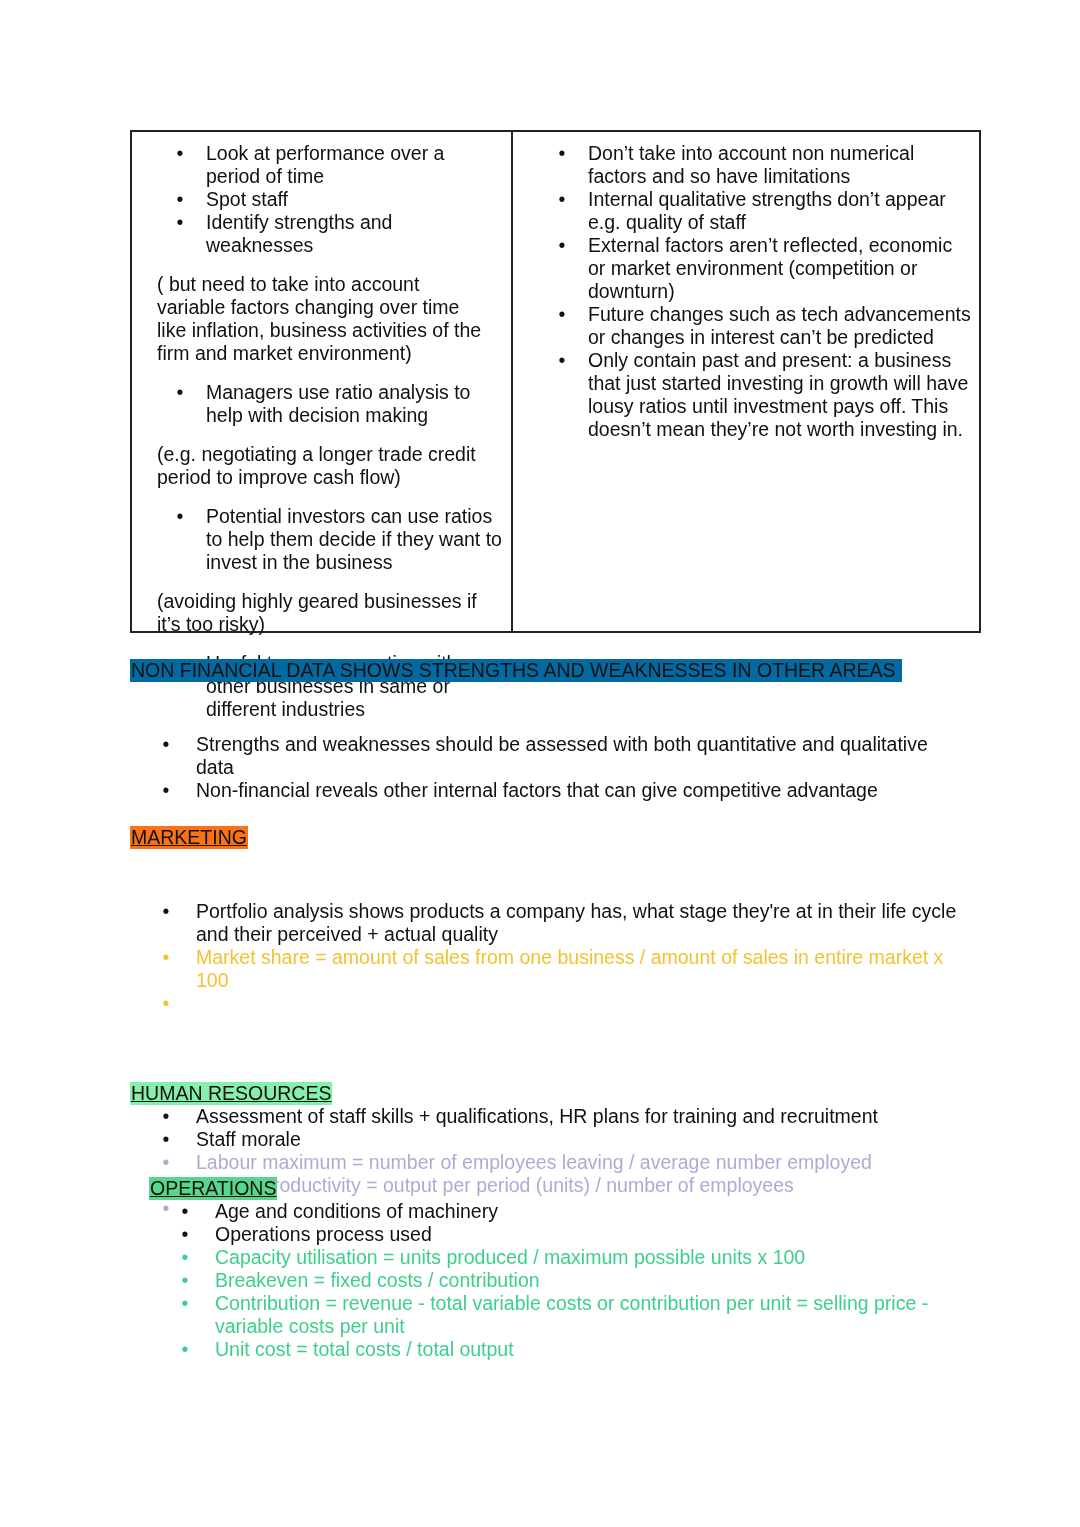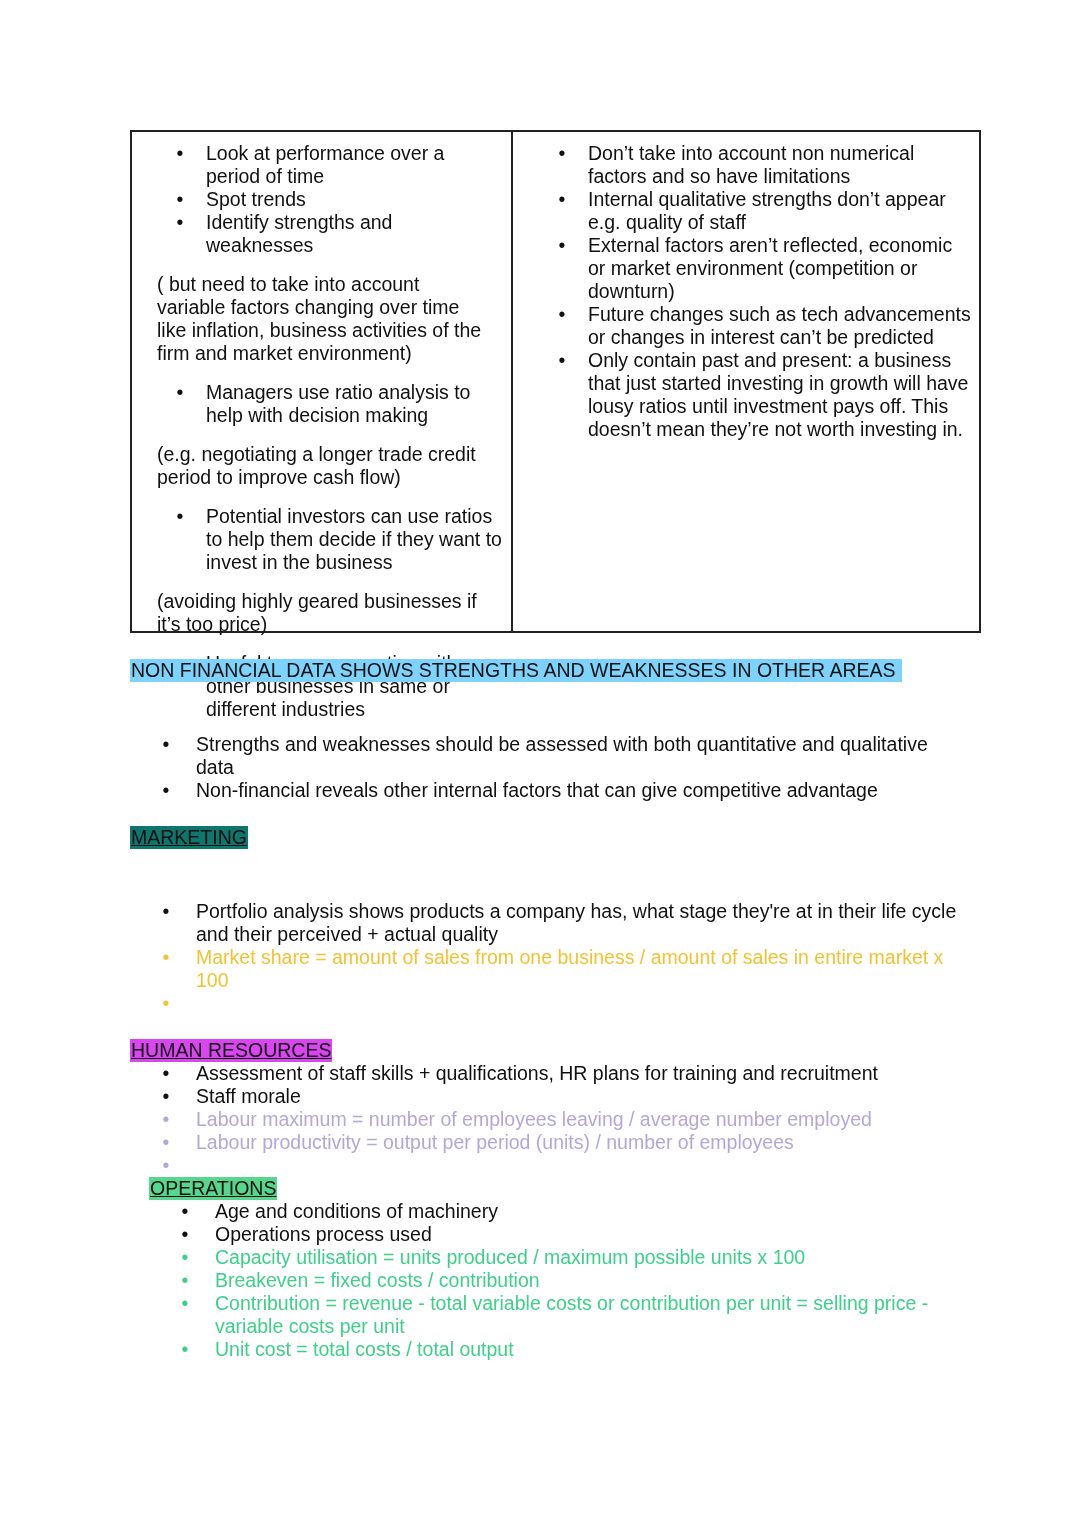--- a/index.html
+++ b/index.html
@@ -71,23 +71,23 @@
     .section {
       position: absolute;
       left: 130px;
       width: 830px;
     }
     .hl {
       display: inline-block;
       padding: 0 1px 0 1px;
       line-height: 23px;
     }
-    .hl-pink { background: #7dd3fc; padding-right: 6px; }
-    .hl-yellow { background: #0f766e; text-decoration: underline; }
-    .hl-purple { background: #d946ef; text-decoration: underline; }
+    .hl-pink { background: #0369a1; padding-right: 6px; }
+    .hl-yellow { background: #f97316; text-decoration: underline; }
+    .hl-purple { background: #86efac; text-decoration: underline; margin-top: 43px; }
     .hl-green { background: #57d68d; text-decoration: underline; }
     .section .blist li {
       padding-left: 66px;
     }
     .section .blist li .dot {
       left: 30px;
     }
     .c-black { color: #111111; }
     .c-yellow { color: #f1c232; }
     .c-purple { color: #b4a7d6; }
@@ -95,32 +95,32 @@
   </style>
 </head>
 <body>
 
 <div class="page">
 
   <div class="ratio-table">
     <div class="cell cell-left" id="left-cell">
         <ul class="blist">
           <li><span class="dot">•</span><span>Look at performance over a period of time</span></li>
-          <li><span class="dot">•</span><span>Spot trends</span></li>
+          <li><span class="dot">•</span><span>Spot staff</span></li>
           <li><span class="dot">•</span><span>Identify strengths and weaknesses</span></li>
         </ul>
         <p class="note">( but need to take into account variable factors changing over time like inflation, business activities of the firm and market environment)</p>
         <ul class="blist">
           <li><span class="dot">•</span><span>Managers use ratio analysis to help with decision making</span></li>
         </ul>
         <p class="note">(e.g. negotiating a longer trade credit period to improve cash flow)</p>
         <ul class="blist">
           <li><span class="dot">•</span><span>Potential investors can use ratios to help them decide if they want to invest in the business</span></li>
         </ul>
-        <p class="note">(avoiding highly geared businesses if it’s too price)</p>
+        <p class="note">(avoiding highly geared businesses if it’s too risky)</p>
         <ul class="blist">
           <li><span class="dot">•</span><span>Useful to compare ratios with other businesses in same or different industries</span></li>
         </ul>
       </div>
     <div class="cell cell-right" id="right-cell">
         <ul class="blist">
           <li><span class="dot">•</span><span>Don’t take into account non numerical factors and so have limitations</span></li>
           <li><span class="dot">•</span><span>Internal qualitative strengths don’t appear e.g. quality of staff</span></li>
           <li><span class="dot">•</span><span>External factors aren’t reflected, economic or market environment (competition or downturn)</span></li>
           <li><span class="dot">•</span><span>Future changes such as tech advancements or changes in interest can’t be predicted</span></li>

